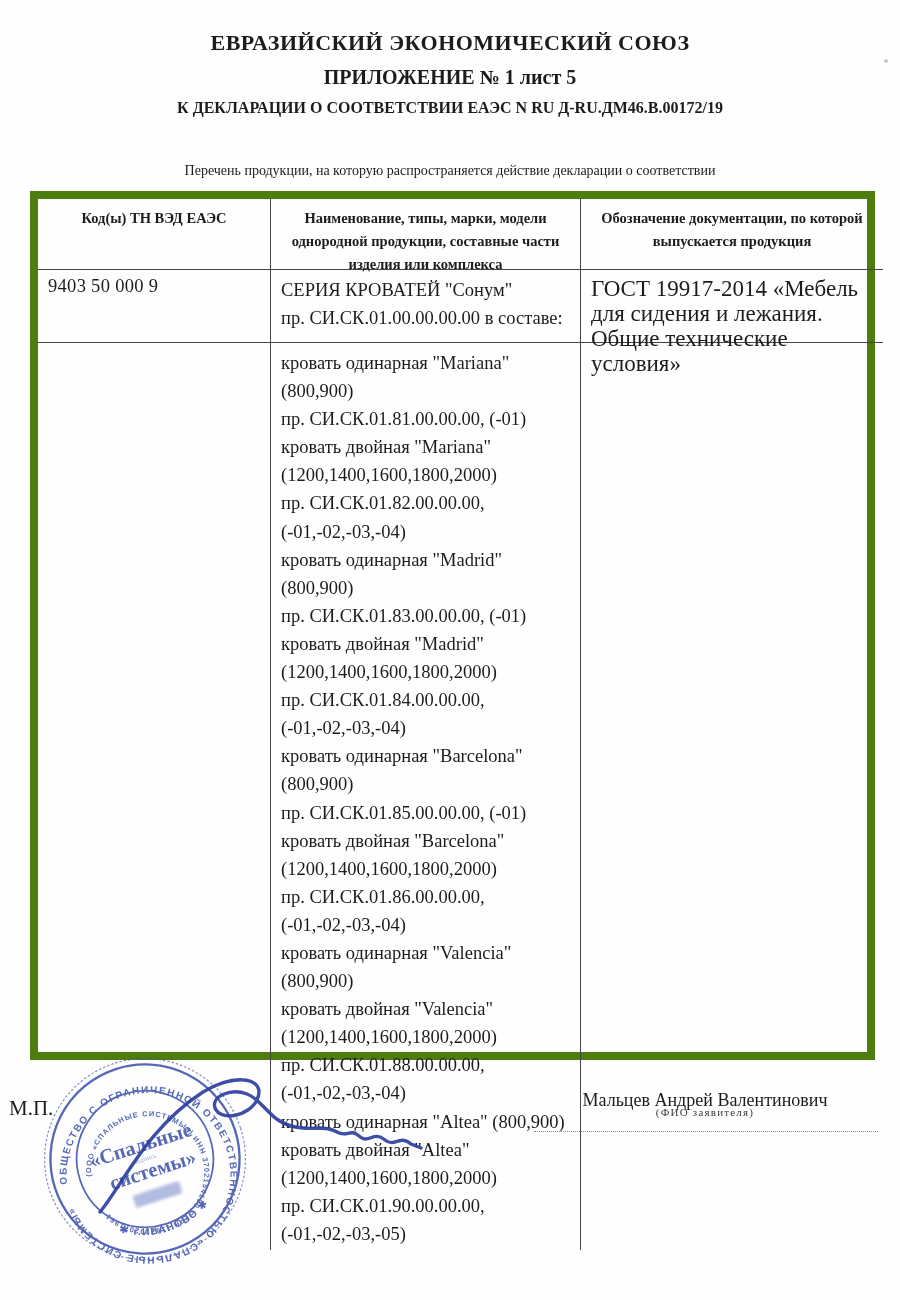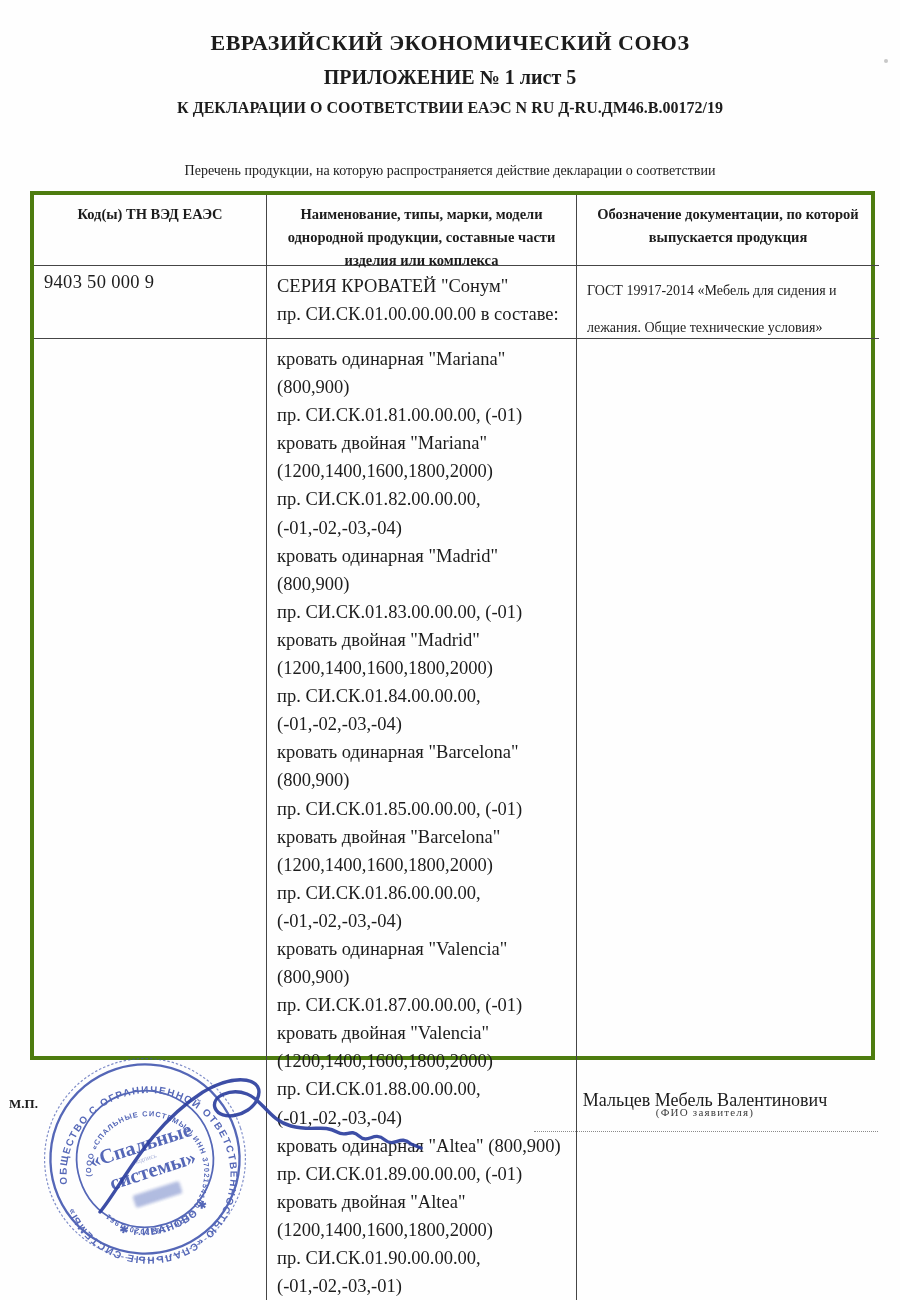--- a/index.html
+++ b/index.html
@@ -17,36 +17,36 @@
   #title2 { top:66px;  font-size:20px; }
   #title3 { top:99px;  font-size:16px; }
   #caption { position:absolute; top:163px; left:0; width:900px; text-align:center; font-size:14px; }
 
   
   #ptable {
     position:absolute; left:30px; top:191px; width:845px; height:869px;
     display:grid;
     grid-template-columns:233px 310px 302px;
     grid-template-rows:71px 73px 1fr;
-    border:4px solid #4d7c0f;
+    border:8px solid #4d7c0f;
   }
   .cell { border-right:1.6px solid #454545; border-bottom:1.8px solid #454545; }
   .cell.last-col { border-right:none; }
   .cell.last-row { border-bottom:none; }
   .th {
     font-weight:bold; font-size:14.5px; line-height:1.6;
     text-align:center; padding:8px 10px 2px 10px;
   }
   .td { font-size:18px; padding:6px 8px 2px 10px; }
   .code-cell { font-size:18.5px; letter-spacing:.3px; }
   .name-cell div, .lines-cell div { line-height:28.1px; font-size:18.5px; }
-  .doc-cell { font-size:14px; line-height:37px; padding-right:4px; }
+  .doc-cell { font-size:23px; line-height:25px; padding-right:4px; }
 
   
-  #mp-label { position:absolute; left:9px; top:1096px; font-size:13px; font-weight:bold; }
+  #mp-label { position:absolute; left:9px; top:1096px; font-size:21px; font-weight:normal; }
   #declarant-name { position:absolute; left:530px; top:1090px; width:350px; text-align:center; font-size:18px; }
   #sign-line { position:absolute; left:534px; top:1131px; width:344px; border-top:1.4px dotted #8a8a8a; }
   #declarant-caption { position:absolute; left:530px; top:1106px; width:350px; text-align:center; font-size:11px; letter-spacing:1.2px; color:#3c3c3c; }
 
   #stamp-box { position:absolute; left:28px; top:1042px; width:234px; height:234px; }
   #signature-box { position:absolute; left:55px; top:1062px; width:400px; height:175px; }
 
   .speck { position:absolute; background:#9a9a9a; border-radius:50%; opacity:.55; }
   #speck1 { left:884px; top:59px;  width:4px; height:4px; }
   #speck2 { left:352px; top:1092px; width:4px; height:3px; }
@@ -83,29 +83,27 @@
     <div>пр. СИ.СК.01.83.00.00.00, (-01)</div>
     <div>кровать двойная "Madrid"</div>
     <div>(1200,1400,1600,1800,2000)</div>
     <div>пр. СИ.СК.01.84.00.00.00, (-01,-02,-03,-04)</div>
     <div>кровать одинарная "Barcelona" (800,900)</div>
     <div>пр. СИ.СК.01.85.00.00.00, (-01)</div>
     <div>кровать двойная "Barcelona"</div>
     <div>(1200,1400,1600,1800,2000)</div>
     <div>пр. СИ.СК.01.86.00.00.00, (-01,-02,-03,-04)</div>
     <div>кровать одинарная "Valencia" (800,900)</div>
-    <div>пр. СИ.СК.01.87.00.00.00, (-01)</div>
     <div>кровать двойная "Valencia"</div>
     <div>(1200,1400,1600,1800,2000)</div>
     <div>пр. СИ.СК.01.88.00.00.00, (-01,-02,-03,-04)</div>
     <div>кровать одинарная "Altea" (800,900)</div>
-    <div>пр. СИ.СК.01.89.00.00.00, (-01)</div>
     <div>кровать двойная "Altea"</div>
     <div>(1200,1400,1600,1800,2000)</div>
-    <div>пр. СИ.СК.01.90.00.00.00, (-01,-02,-03,-01)</div>
+    <div>пр. СИ.СК.01.90.00.00.00, (-01,-02,-03,-05)</div>
   </div>
   <div class="cell td last-col last-row"></div>
 </div>
 
 <div id="mp-label">М.П.</div>
 
 <div id="stamp-box">
   <svg width="234" height="234" viewBox="0 0 240 240">
     <defs>
       <path id="outerTextCircle" d="M 36,120 A 84,84 0 1 1 35.9,120.5" fill="none"></path>
@@ -139,18 +137,18 @@
 <div id="signature-box">
   <svg width="400" height="175" viewBox="0 0 400 175">
     <path d="M 45 150 C 68 122, 92 66, 148 30 C 182 10, 212 16, 202 38
              C 194 54, 166 60, 160 46 C 156 34, 176 26, 192 32
              C 208 38, 214 58, 236 64 C 258 70, 268 62, 282 70
              C 292 76, 295 66, 304 74 C 314 83, 318 68, 330 78
              C 340 86, 345 72, 356 82 L 366 86" fill="none" stroke="#2c3f9e" stroke-width="3.4" stroke-linecap="round" stroke-linejoin="round" opacity="0.92"></path>
   </svg>
 </div>
 
-<div id="declarant-name">Мальцев Мебель Валентинович</div>
+<div id="declarant-name">Мальцев Андрей Валентинович</div>
 <div id="sign-line"></div>
 <div id="declarant-caption">(ФИО заявителя)</div>
 
 <div class="speck" id="speck1"></div>
 <div class="speck" id="speck2"></div>
 
 </body></html>

